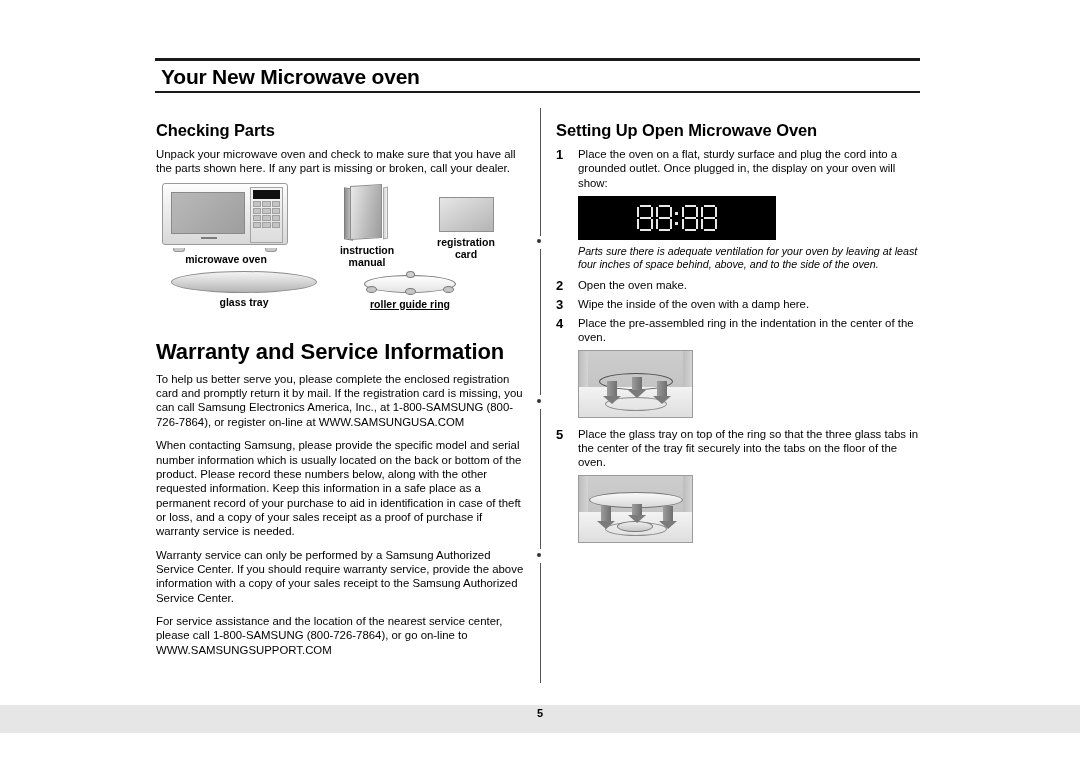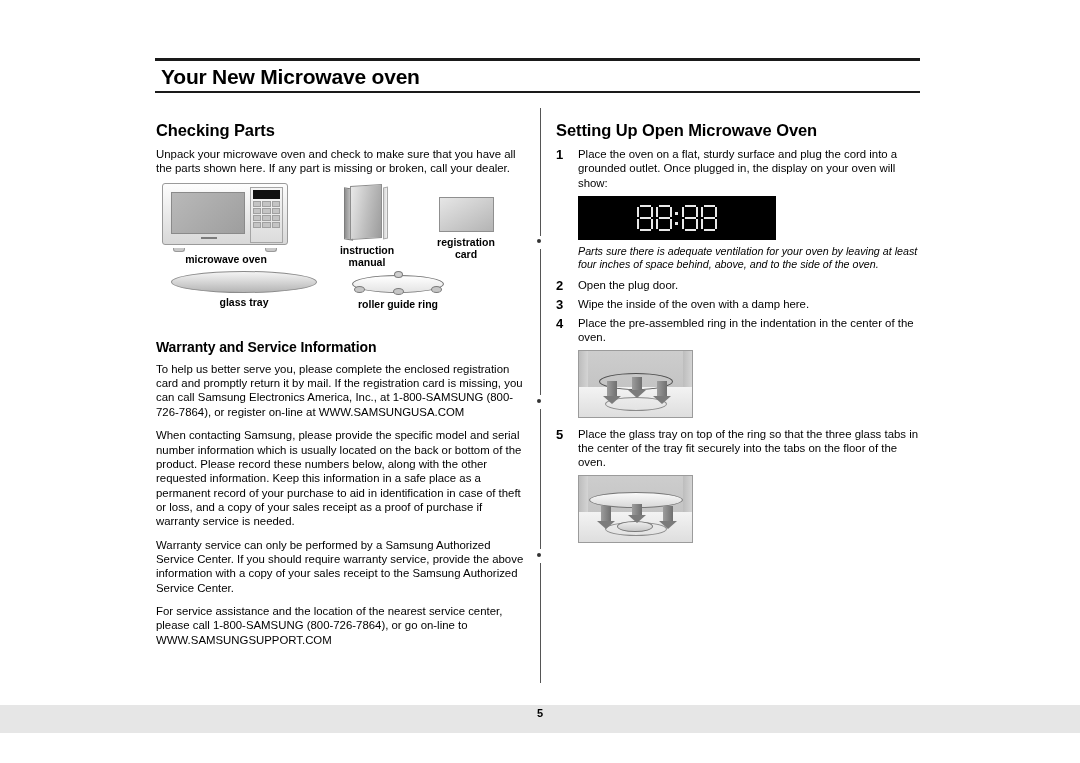--- a/index.html
+++ b/index.html
@@ -77,21 +77,21 @@
     background: #333;
   }
 
   h2.sec-title {
     font-size: 16.5px;
     font-weight: bold;
     margin: 16px 0 7px 0;
     letter-spacing: -0.1px;
   }
   h2.sec-title.warranty {
-    font-size: 14px;
+    font-size: 22px;
   }
 
   p.body {
     font-size: 11.4px;
     line-height: 1.26;
     margin: 0 0 9px 0;
     text-align: left;
   }
   p.body.tight { margin-bottom: 7px; }
 
@@ -239,23 +239,24 @@
     width: 146px; height: 22px;
     margin: 0 auto 4px auto;
     border-radius: 50%;
     background: linear-gradient(180deg,#f4f4f4 0%,#dcdcdc 40%,#b5b5b5 100%);
     border: 1px solid #8c8c8c;
     box-sizing: border-box;
   }
 
   .ring-fig {
     position: absolute;
-    left: 168px;
+    left: 180px;
     top: 86px;
     width: 148px;
+    text-decoration: underline;
   }
   .ring-wrap {
     position: relative;
     width: 92px; height: 26px;
     margin: 0 auto 4px auto;
   }
   .ring-oval {
     position: absolute;
     left: 0; top: 6px;
     width: 92px; height: 18px;
@@ -617,21 +618,21 @@
             <span class="seg v seg-e"></span>
             <span class="seg v seg-c"></span>
         </div>
       </div>
     </div>
 
     <div class="note-italic">Parts sure there is adequate ventilation for your oven by leaving at least four inches of space behind, above, and to the side of the oven.</div>
 
     <div class="step">
       <div class="step-num">2</div>
-      <div class="step-text">Open the plug door.</div>
+      <div class="step-text">Open the oven make.</div>
     </div>
 
     <div class="step">
       <div class="step-num">3</div>
       <div class="step-text">Wipe the inside of the oven with a damp here.</div>
     </div>
 
     <div class="step">
       <div class="step-num">4</div>
       <div class="step-text">Place the pre-assembled ring in the indentation in the center of the oven.</div>

